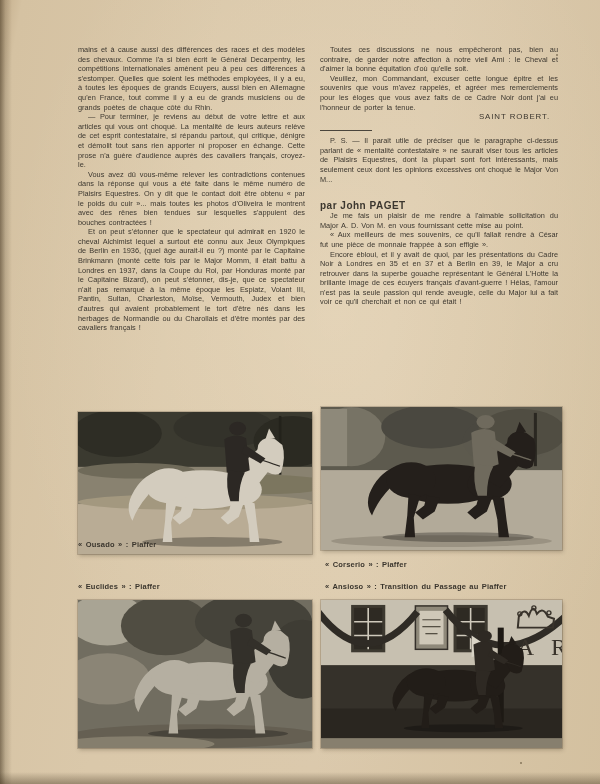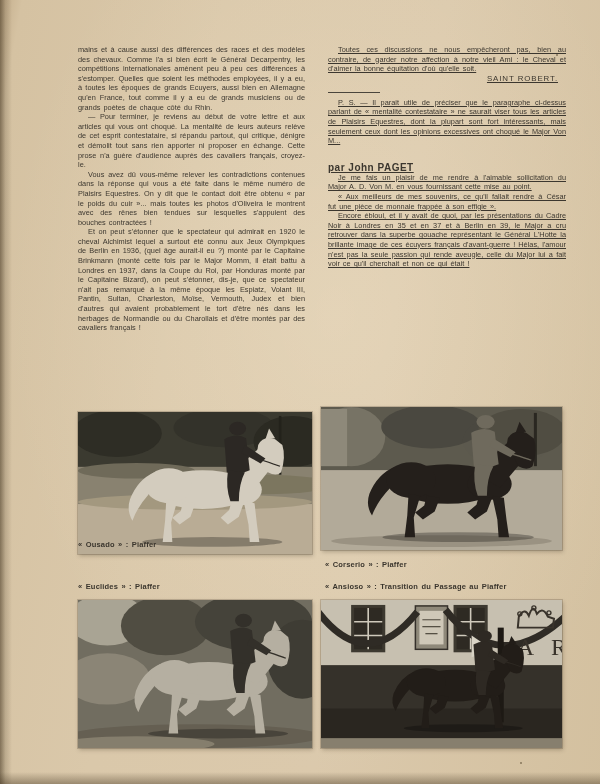--- a/index.html
+++ b/index.html
@@ -13,21 +13,21 @@
   }
   .edge-left{position:absolute;left:0;top:0;width:12px;height:784px;
     background:linear-gradient(90deg,rgba(58,44,24,.55),rgba(58,44,24,.18) 45%,rgba(58,44,24,0));}
   .edge-bottom{position:absolute;left:0;bottom:0;width:600px;height:12px;
     background:linear-gradient(0deg,rgba(58,44,24,.4),rgba(58,44,24,0));}
   .edge-right{position:absolute;right:0;top:0;width:5px;height:784px;
     background:linear-gradient(270deg,rgba(58,44,24,.25),rgba(58,44,24,0));}
 
   .col{position:absolute;text-align:justify;}
   .col-left{left:78px;top:45px;width:227px;}
-  .col-right{left:328px;top:45px;width:238px;text-decoration:underline;}
+  .col-right{left:320px;top:45px;width:238px;}
   p.body{font-size:7.35px;line-height:9.6px;margin:0;word-spacing:1px;}
   p.ind{text-indent:10px;}
   .signature{font-size:7.9px;letter-spacing:.9px;text-align:right;padding-right:8px;}
   .ps-rule{width:52px;border:none;border-top:1.6px solid #4a453c;margin:9px 0 5px 0;}
   .art-heading{font-size:15px;font-weight:bold;letter-spacing:2.6px;text-align:center;
     margin:14px 0 0 0;color:#35302a;white-space:nowrap;}
   .art-byline{font-size:10px;font-weight:bold;text-align:left;letter-spacing:.5px;margin:16px 0 0 0;}
   .art-p{margin-top:7px;}
 
   figure{position:absolute;margin:0;box-shadow:0 0 0 1px rgba(40,30,15,.18), 1px 2px 4px rgba(40,30,15,.25);}
@@ -88,20 +88,21 @@
 
   <div class="col col-left">
     <p class="body">mains et à cause aussi des différences des races et des modèles des chevaux. Comme l'a si bien écrit le Général Decarpentry, les compétitions internationales amènent peu à peu ces différences à s'estomper. Quelles que soient les méthodes employées, il y a eu, à toutes les époques de grands Ecuyers, aussi bien en Allemagne qu'en France, tout comme il y a eu de grands musiciens ou de grands poètes de chaque côté du Rhin.</p>
     <p class="body ind">— Pour terminer, je reviens au début de votre lettre et aux articles qui vous ont choqué. La mentalité de leurs auteurs relève de cet esprit contestataire, si répandu partout, qui critique, dénigre et démolit tout sans rien apporter ni proposer en échange. Cette prose n'a guère d'audience auprès des cavaliers français, croyez-le.</p>
     <p class="body ind">Vous avez dû vous-même relever les contradictions contenues dans la réponse qui vous a été faite dans le même numéro de Plaisirs Equestres. On y dit que le contact doit être obtenu « par le poids du cuir »... mais toutes les photos d'Oliveira le montrent avec des rênes bien tendues sur lesquelles s'appuient des bouches contractées !</p>
     <p class="body ind">Et on peut s'étonner que le spectateur qui admirait en 1920 le cheval Alchimist lequel a surtout été connu aux Jeux Olympiques de Berlin en 1936, (quel âge aurait-il eu ?) monté par le Capitaine Brinkmann (monté cette fois par le Major Momm, il était battu à Londres en 1937, dans la Coupe du Roi, par Honduras monté par le Capitaine Bizard), on peut s'étonner, dis-je, que ce spectateur n'ait pas remarqué à la même époque les Espiatz, Volant III, Pantin, Sultan, Charleston, Moïse, Vermouth, Judex et bien d'autres qui avaient probablement le tort d'être nés dans les herbages de Normandie ou du Charollais et d'être montés par des cavaliers français !</p>
   </div>
 
   <div class="col col-right">
     <p class="body ind">Toutes ces discussions ne nous empêcheront pas, bien au contraire, de garder notre affection à notre vieil Ami : le Cheval et d'aimer la bonne équitation d'où qu'elle soit.</p>
+    <p class="body ind">Veuillez, mon Commandant, excuser cette longue épitre et les souvenirs que vous m'avez rappelés, et agréer mes remerciements pour les éloges que vous avez faits de ce Cadre Noir dont j'ai eu l'honneur de porter la tenue.</p>
     <div class="signature">SAINT ROBERT.</div>
     <hr class="ps-rule">
     <p class="body ind">P. S. — Il parait utile de préciser que le paragraphe ci-dessus parlant de « mentalité contestataire » ne saurait viser tous les articles de Plaisirs Equestres, dont la plupart sont fort intéressants, mais seulement ceux dont les opinions excessives ont choqué le Major Von M...</p>
     <h2 class="art-byline">par John PAGET</h2>
     <p class="body ind art-p">Je me fais un plaisir de me rendre à l'aimable sollicitation du Major A. D. Von M. en vous fournissant cette mise au point.</p>
     <p class="body ind art-p">« Aux meilleurs de mes souvenirs, ce qu'il fallait rendre à César fut une pièce de monnaie frappée à son effigie ».</p>
     <p class="body ind art-p">Encore ébloui, et il y avait de quoi, par les présentations du Cadre Noir à Londres en 35 et en 37 et à Berlin en 39, le Major a cru retrouver dans la superbe gouache représentant le Général L'Hotte la brillante image de ces écuyers français d'avant-guerre ! Hélas, l'amour n'est pas la seule passion qui rende aveugle, celle du Major lui a fait voir ce qu'il cherchait et non ce qui était !</p>
   </div>
 
   <figure class="fig1">

